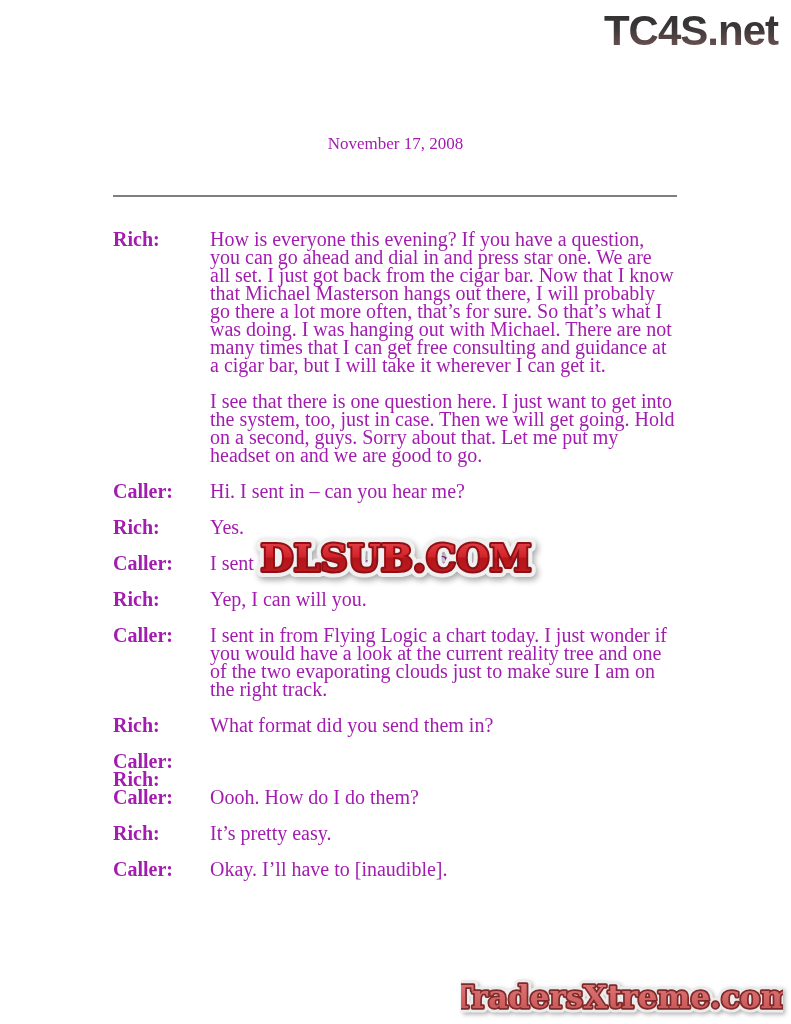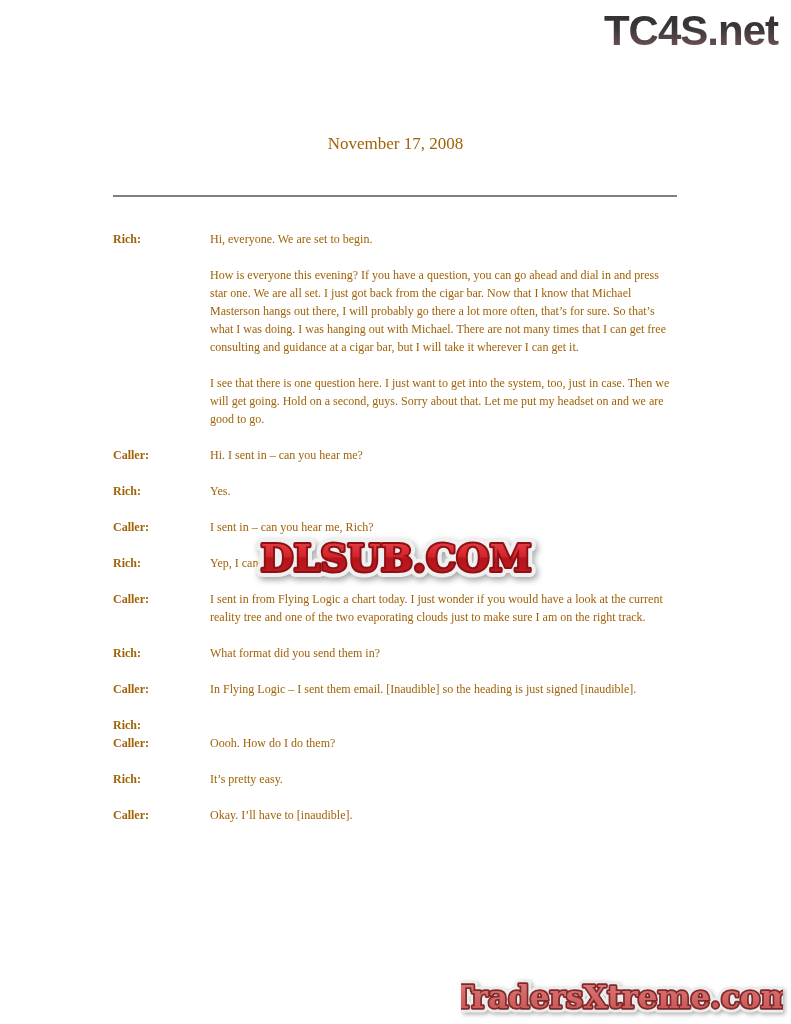--- a/index.html
+++ b/index.html
@@ -2,21 +2,21 @@
 <html><head>
 <meta charset="utf-8">
 <style>
   html, body { margin: 0; padding: 0; background: #ffffff; }
   .page {
     position: relative;
     width: 791px;
     height: 1024px;
     background: #ffffff;
     font-family: "Liberation Serif", serif;
-    color: #a16207;
+    color: #a21caf;
     overflow: hidden;
   }
 
   
   .tc4s-logo { position: absolute; top: 2px; right: 6px; }
 
   
   .doc-title {
     position: absolute;
     top: 90px; left: 0; width: 100%;
@@ -35,21 +35,21 @@
     top: 195px; left: 113px;
     width: 564px; height: 2px;
     background: #7f7f7f;
   }
 
   
   .transcript {
     position: absolute;
     top: 230px; left: 113px;
     width: 562px;
-    font-size: 12px;
+    font-size: 20px;
     line-height: 18px;
   }
   .entry { display: flex; align-items: flex-start; }
   .speaker {
     width: 97px;
     flex: 0 0 97px;
     font-weight: bold;
   }
   .dialogue { flex: 1 1 auto; }
   .dialogue p { margin: 0 0 18px 0; }
@@ -88,21 +88,20 @@
     </svg>
   </div>
 
   <div class="doc-date">November 17, 2008</div>
   <div class="rule"></div>
 
   <div class="transcript">
       <div class="entry">
         <div class="speaker">Rich:</div>
         <div class="dialogue">
-          <p>Hi, everyone. We are set to begin.</p>
           <p>How is everyone this evening? If you have a question, you can go ahead and dial in and press star one. We are all set. I just got back from the cigar bar. Now that I know that Michael Masterson hangs out there, I will probably go there a lot more often, that’s for sure. So that’s what I was doing. I was hanging out with Michael. There are not many times that I can get free consulting and guidance at a cigar bar, but I will take it wherever I can get it.</p>
           <p>I see that there is one question here. I just want to get into the system, too, just in case. Then we will get going. Hold on a second, guys. Sorry about that. Let me put my headset on and we are good to go.</p>
         </div>
       </div>
       <div class="entry">
         <div class="speaker">Caller:</div>
         <div class="dialogue">
           <p>Hi. I sent in – can you hear me?</p>
         </div>
       </div>
@@ -131,23 +130,20 @@
         </div>
       </div>
       <div class="entry">
         <div class="speaker">Rich:</div>
         <div class="dialogue">
           <p>What format did you send them in?</p>
         </div>
       </div>
       <div class="entry">
         <div class="speaker">Caller:</div>
-        <div class="dialogue">
-          <p>In Flying Logic – I sent them email. [Inaudible] so the heading is just signed [inaudible].</p>
-        </div>
       </div>
       <div class="entry">
         <div class="speaker">Rich:</div>
       </div>
       <div class="entry">
         <div class="speaker">Caller:</div>
         <div class="dialogue">
           <p>Oooh. How do I do them?</p>
         </div>
       </div>

